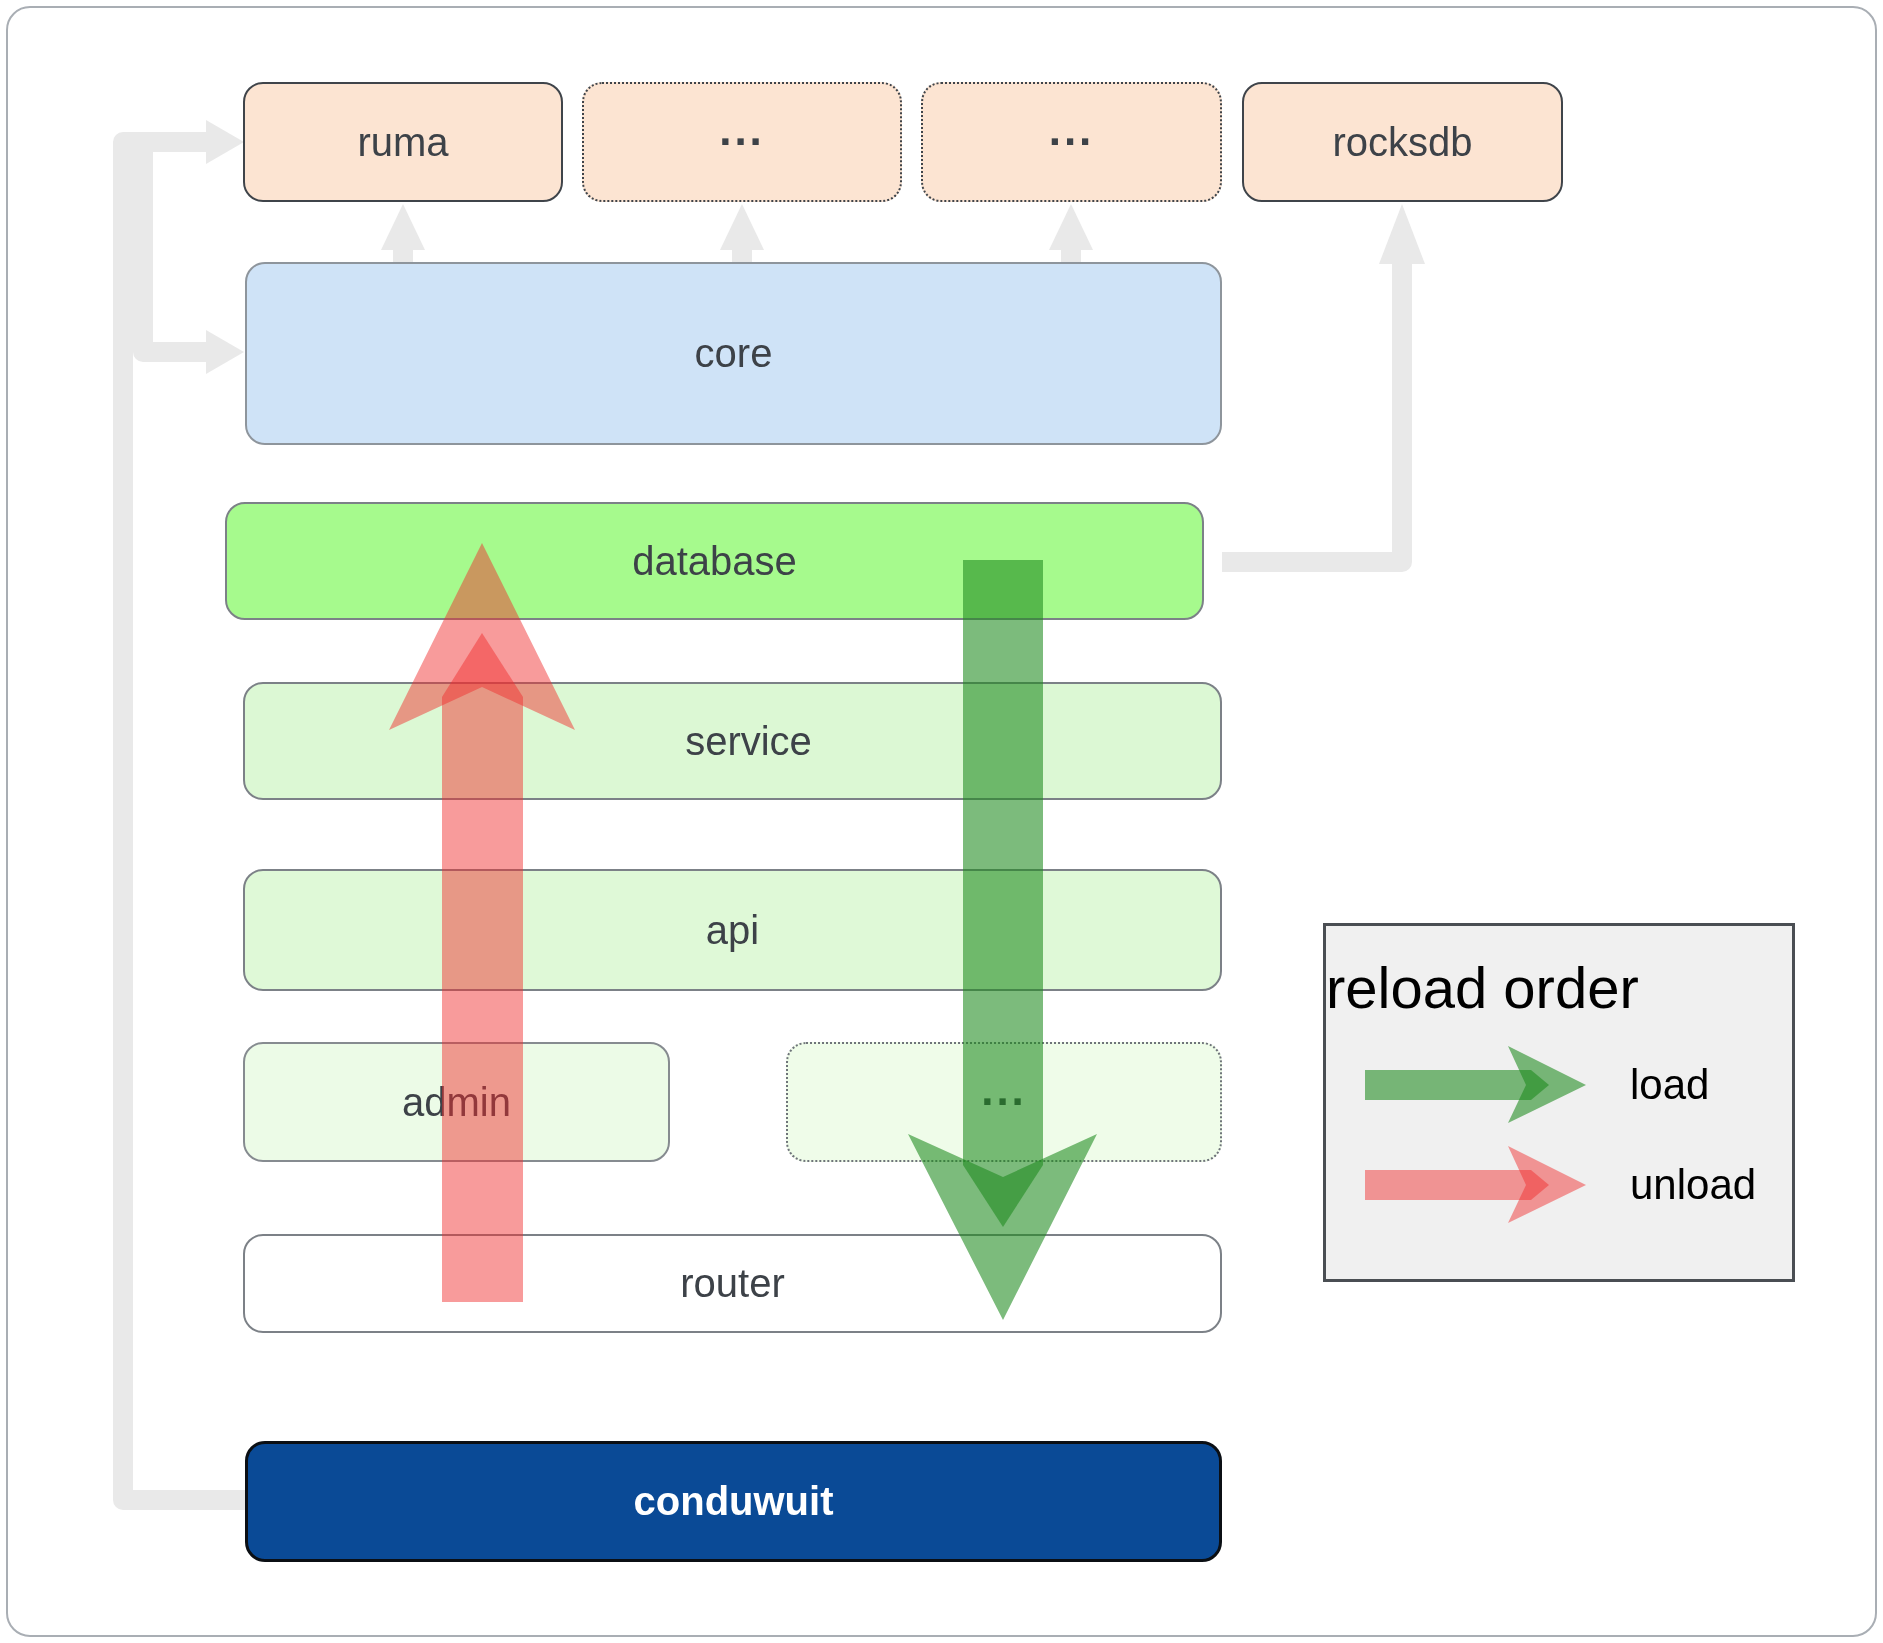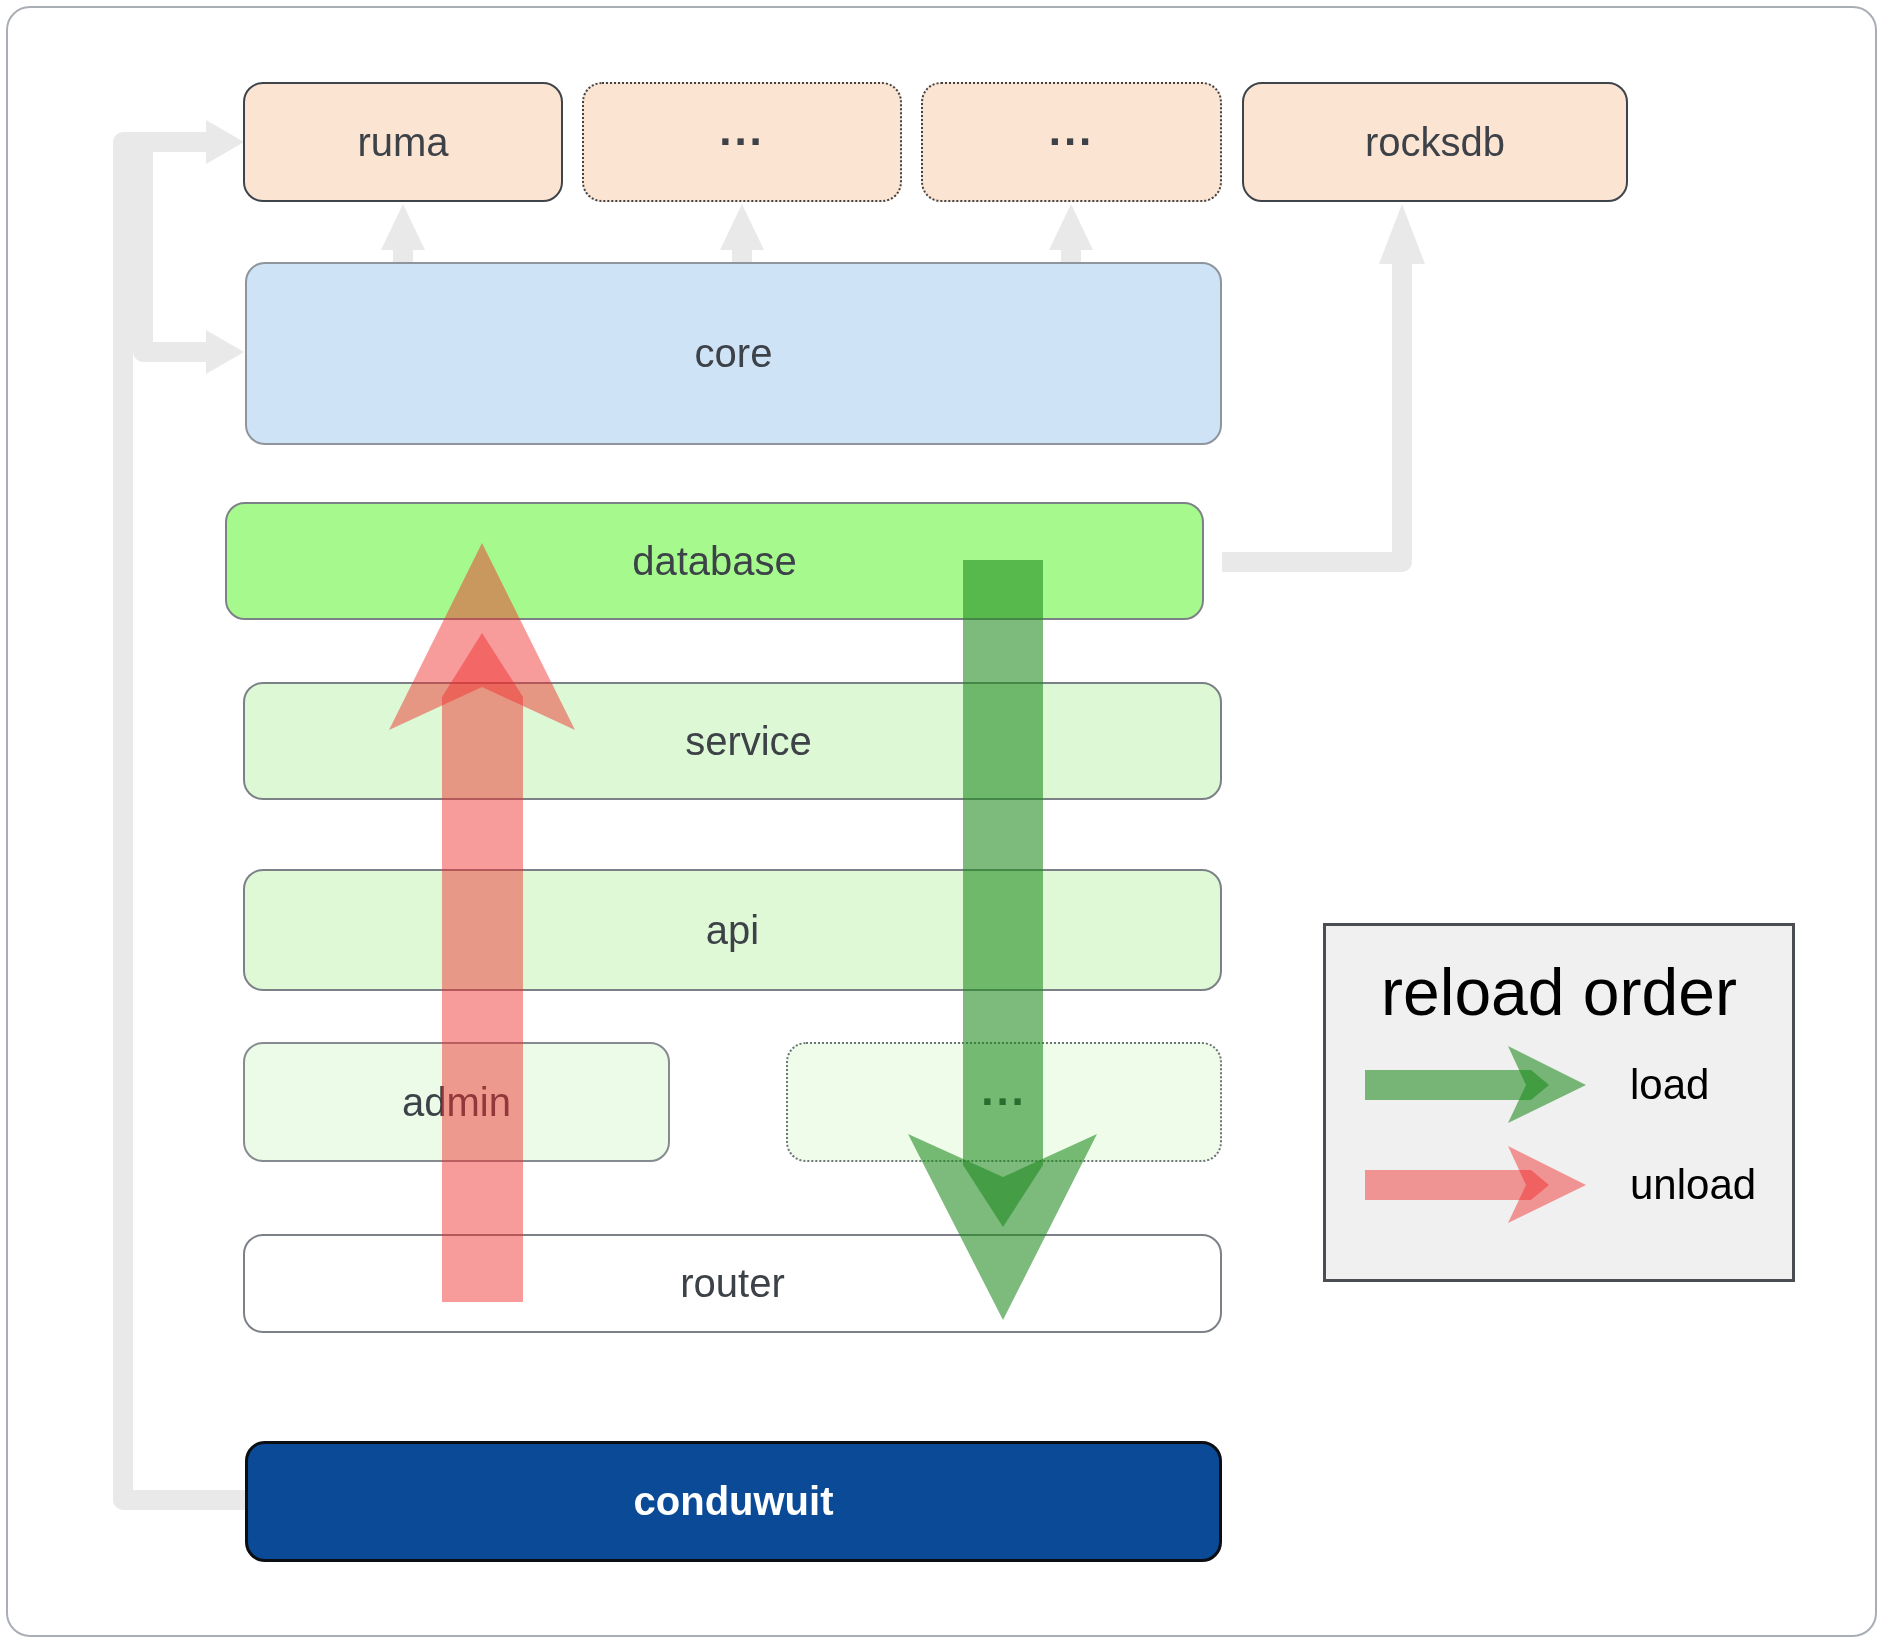--- a/index.html
+++ b/index.html
@@ -41,41 +41,41 @@
     border-radius:20px;box-sizing:border-box;
     font-size:40px;color:var(--label-color);z-index:2;
   }
   .node.solid-dark{border:2px solid var(--dark-border);}
   .node.dotted{border:2px dotted var(--dark-border);}
   .node .dots{font-weight:800;font-size:44px;letter-spacing:3px;transform:translateY(-12px);}
   .peach{background:var(--peach);}
   .n-ruma{left:243px;top:82px;width:320px;height:120px;}
   .n-dots1{left:582px;top:82px;width:320px;height:120px;}
   .n-dots2{left:921px;top:82px;width:301px;height:120px;}
-  .n-rocksdb{left:1242px;top:82px;width:386px;height:120px;}
+  .n-rocksdb{left:1242px;top:82px;width:321px;height:120px;}
   .n-core{left:245px;top:262px;width:977px;height:183px;background:var(--blue-fill);border:2px solid var(--blue-border);}
   .n-database{left:225px;top:502px;width:979px;height:118px;background:var(--green-db);border:2px solid var(--mid-border);}
   .n-service{left:243px;top:682px;width:979px;height:118px;background:var(--green-service);border:2px solid var(--mid-border);padding-left:32px;}
   .n-api{left:243px;top:861px;width:979px;height:122px;background:var(--green-api);border:2px solid var(--mid-border);margin-top:8px;}
   .n-admin{left:243px;top:1042px;width:427px;height:120px;background:var(--green-admin);border:2px solid #868b90;}
   .n-admindots{left:786px;top:1042px;width:436px;height:120px;background:var(--green-admin-dots);border:2px dotted #6f747a;}
   .n-router{left:243px;top:1222px;width:979px;height:99px;background:var(--router-fill);border:2px solid var(--mid-border);margin-top:12px;}
   .n-conduwuit{left:245px;top:1441px;width:977px;height:121px;background:var(--conduwuit-fill);
     border:3px solid var(--conduwuit-border);color:#ffffff;font-weight:600;}
   .connector{fill:var(--connector-gray);}
   .connector-line{stroke:var(--connector-gray);stroke-width:20;fill:none;stroke-linejoin:round;stroke-linecap:butt;}
   .unload-shape{fill:var(--unload-red);}
   .load-shape{fill:var(--load-green);}
   .legend{
     position:absolute;left:1323px;top:923px;width:472px;height:359px;box-sizing:border-box;
     background:var(--legend-bg);border:3px solid var(--legend-border);z-index:2;
   }
   .legend-title{
-    position:absolute;left:0;right:0;top:28px;text-align:center;
-    font-size:66px;color:#000000;
+    position:absolute;left:0;right:0;top:28px;text-align:left;
+    font-size:58px;color:#000000;
   }
   .legend svg{position:absolute;left:0;top:0;}
   .legend-label{
     position:absolute;left:304px;font-size:42px;color:#000000;transform:translateY(-50%);
   }
   .legend-label.load{top:159px;}
   .legend-label.unload{top:259px;}
 </style>
 </head>
 <body>

